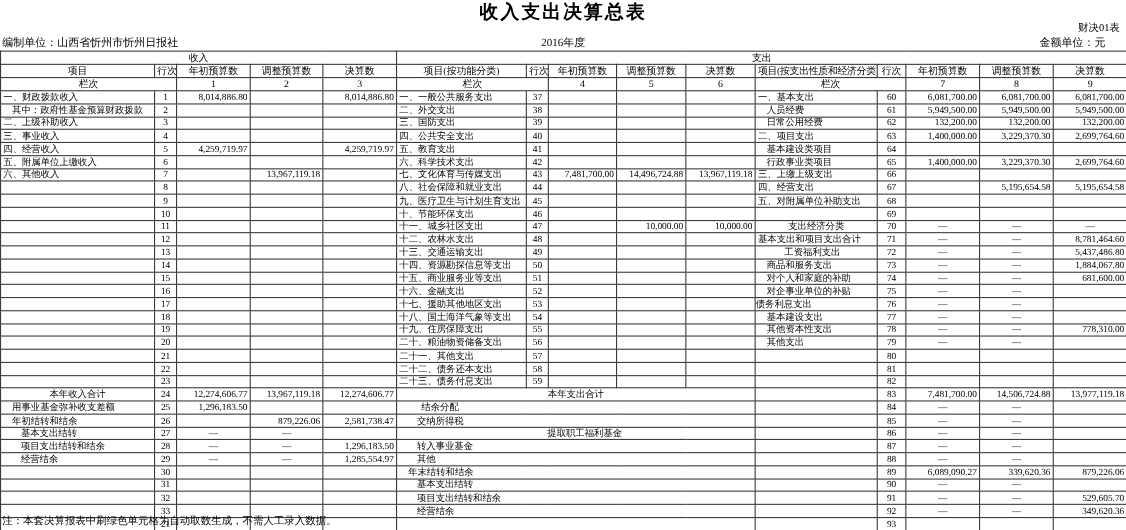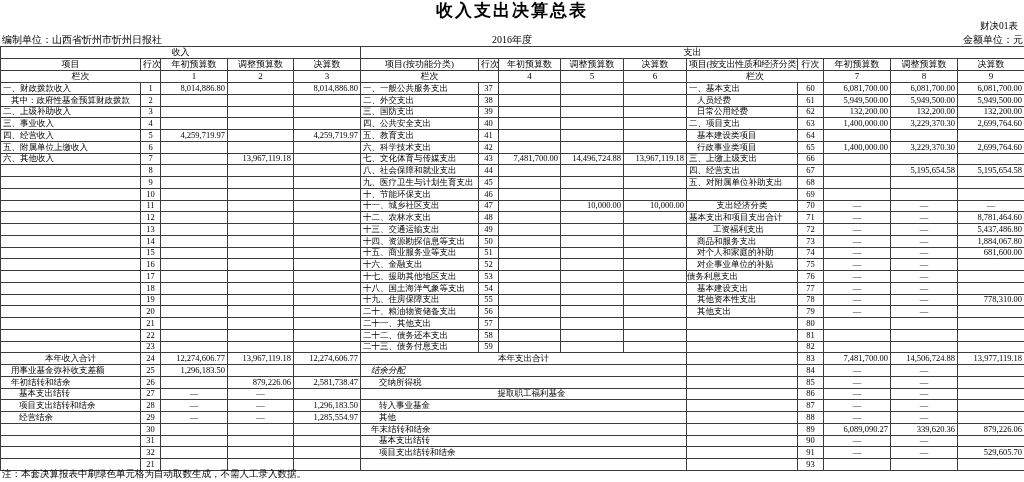--- a/index.html
+++ b/index.html
@@ -14,21 +14,21 @@
     position:absolute; top:0; left:0; right:0; height:22px; line-height:22px;
     text-align:center; font-size:17px; font-weight:bold; letter-spacing:2px;
   }
   .form-no{
     position:absolute; top:21px; right:6px; height:11px; line-height:11px;
     font-size:9.5px;
   }
   .info-row{ position:absolute; top:33px; left:0; right:0; height:13px; line-height:13px; font-size:10px;}
   .info-org{ position:absolute; left:2px; }
   .info-year{ position:absolute; left:0; right:0; text-align:center; }
-  .info-unit{ position:absolute; right:1px; }
+  .info-unit{ position:absolute; right:19px; }
   table.main{
     position:absolute; top:46px; left:0; width:1024px;
     border-collapse:collapse; table-layout:fixed;
   }
   table.main td{
     border:1px solid var(--bordercol);
     height:10.75px; padding:0 2px; overflow:hidden; white-space:nowrap;
     font-size:8.5px; line-height:1.05; vertical-align:middle;
     background:#fff; font-weight:normal;
   }
@@ -512,21 +512,21 @@
           <td class="num">7,481,700.00</td>
           <td class="num">14,506,724.88</td>
           <td class="num">13,977,119.18</td>
         </tr>
         <tr>
           <td class="gray" style="padding-left: 10px;">用事业基金弥补收支差额</td>
           <td class="gray ctr">25</td>
           <td class="num">1,296,183.50</td>
           <td class="num"></td>
           <td class="num"></td>
-          <td class="gray" colspan="5" style="padding-left: 10px; font-style: italic;">结余分配</td>
+          <td class="gray" colspan="5" style="padding-left: 22px;">结余分配</td>
           <td class="gray"></td>
           <td class="gray ctr">84</td>
           <td class="ctr">—</td>
           <td class="ctr">—</td>
           <td class="num"></td>
         </tr>
         <tr>
           <td class="gray" style="padding-left: 10px;">年初结转和结余</td>
           <td class="gray ctr">26</td>
           <td class="num"></td>
@@ -609,20 +609,33 @@
           <td class="gray ctr">32</td>
           <td class="num"></td>
           <td class="num"></td>
           <td class="num"></td>
           <td class="gray" colspan="5" style="padding-left: 18px;">项目支出结转和结余</td>
           <td class="gray"></td>
           <td class="gray ctr">91</td>
           <td class="ctr">—</td>
           <td class="ctr">—</td>
           <td class="num">529,605.70</td>
+        </tr>
+        <tr>
+          <td class="gray"></td>
+          <td class="gray ctr">33</td>
+          <td class="num"></td>
+          <td class="num"></td>
+          <td class="num"></td>
+          <td class="gray" colspan="5" style="padding-left: 18px;">经营结余</td>
+          <td class="gray"></td>
+          <td class="gray ctr">92</td>
+          <td class="ctr">—</td>
+          <td class="ctr">—</td>
+          <td class="num">349,620.36</td>
         </tr>
         <tr>
           <td class="gray"></td>
           <td class="gray ctr">21</td>
           <td class="num"></td>
           <td class="num"></td>
           <td class="num"></td>
           <td class="gray" colspan="5"></td>
           <td class="gray"></td>
           <td class="gray ctr">93</td>

